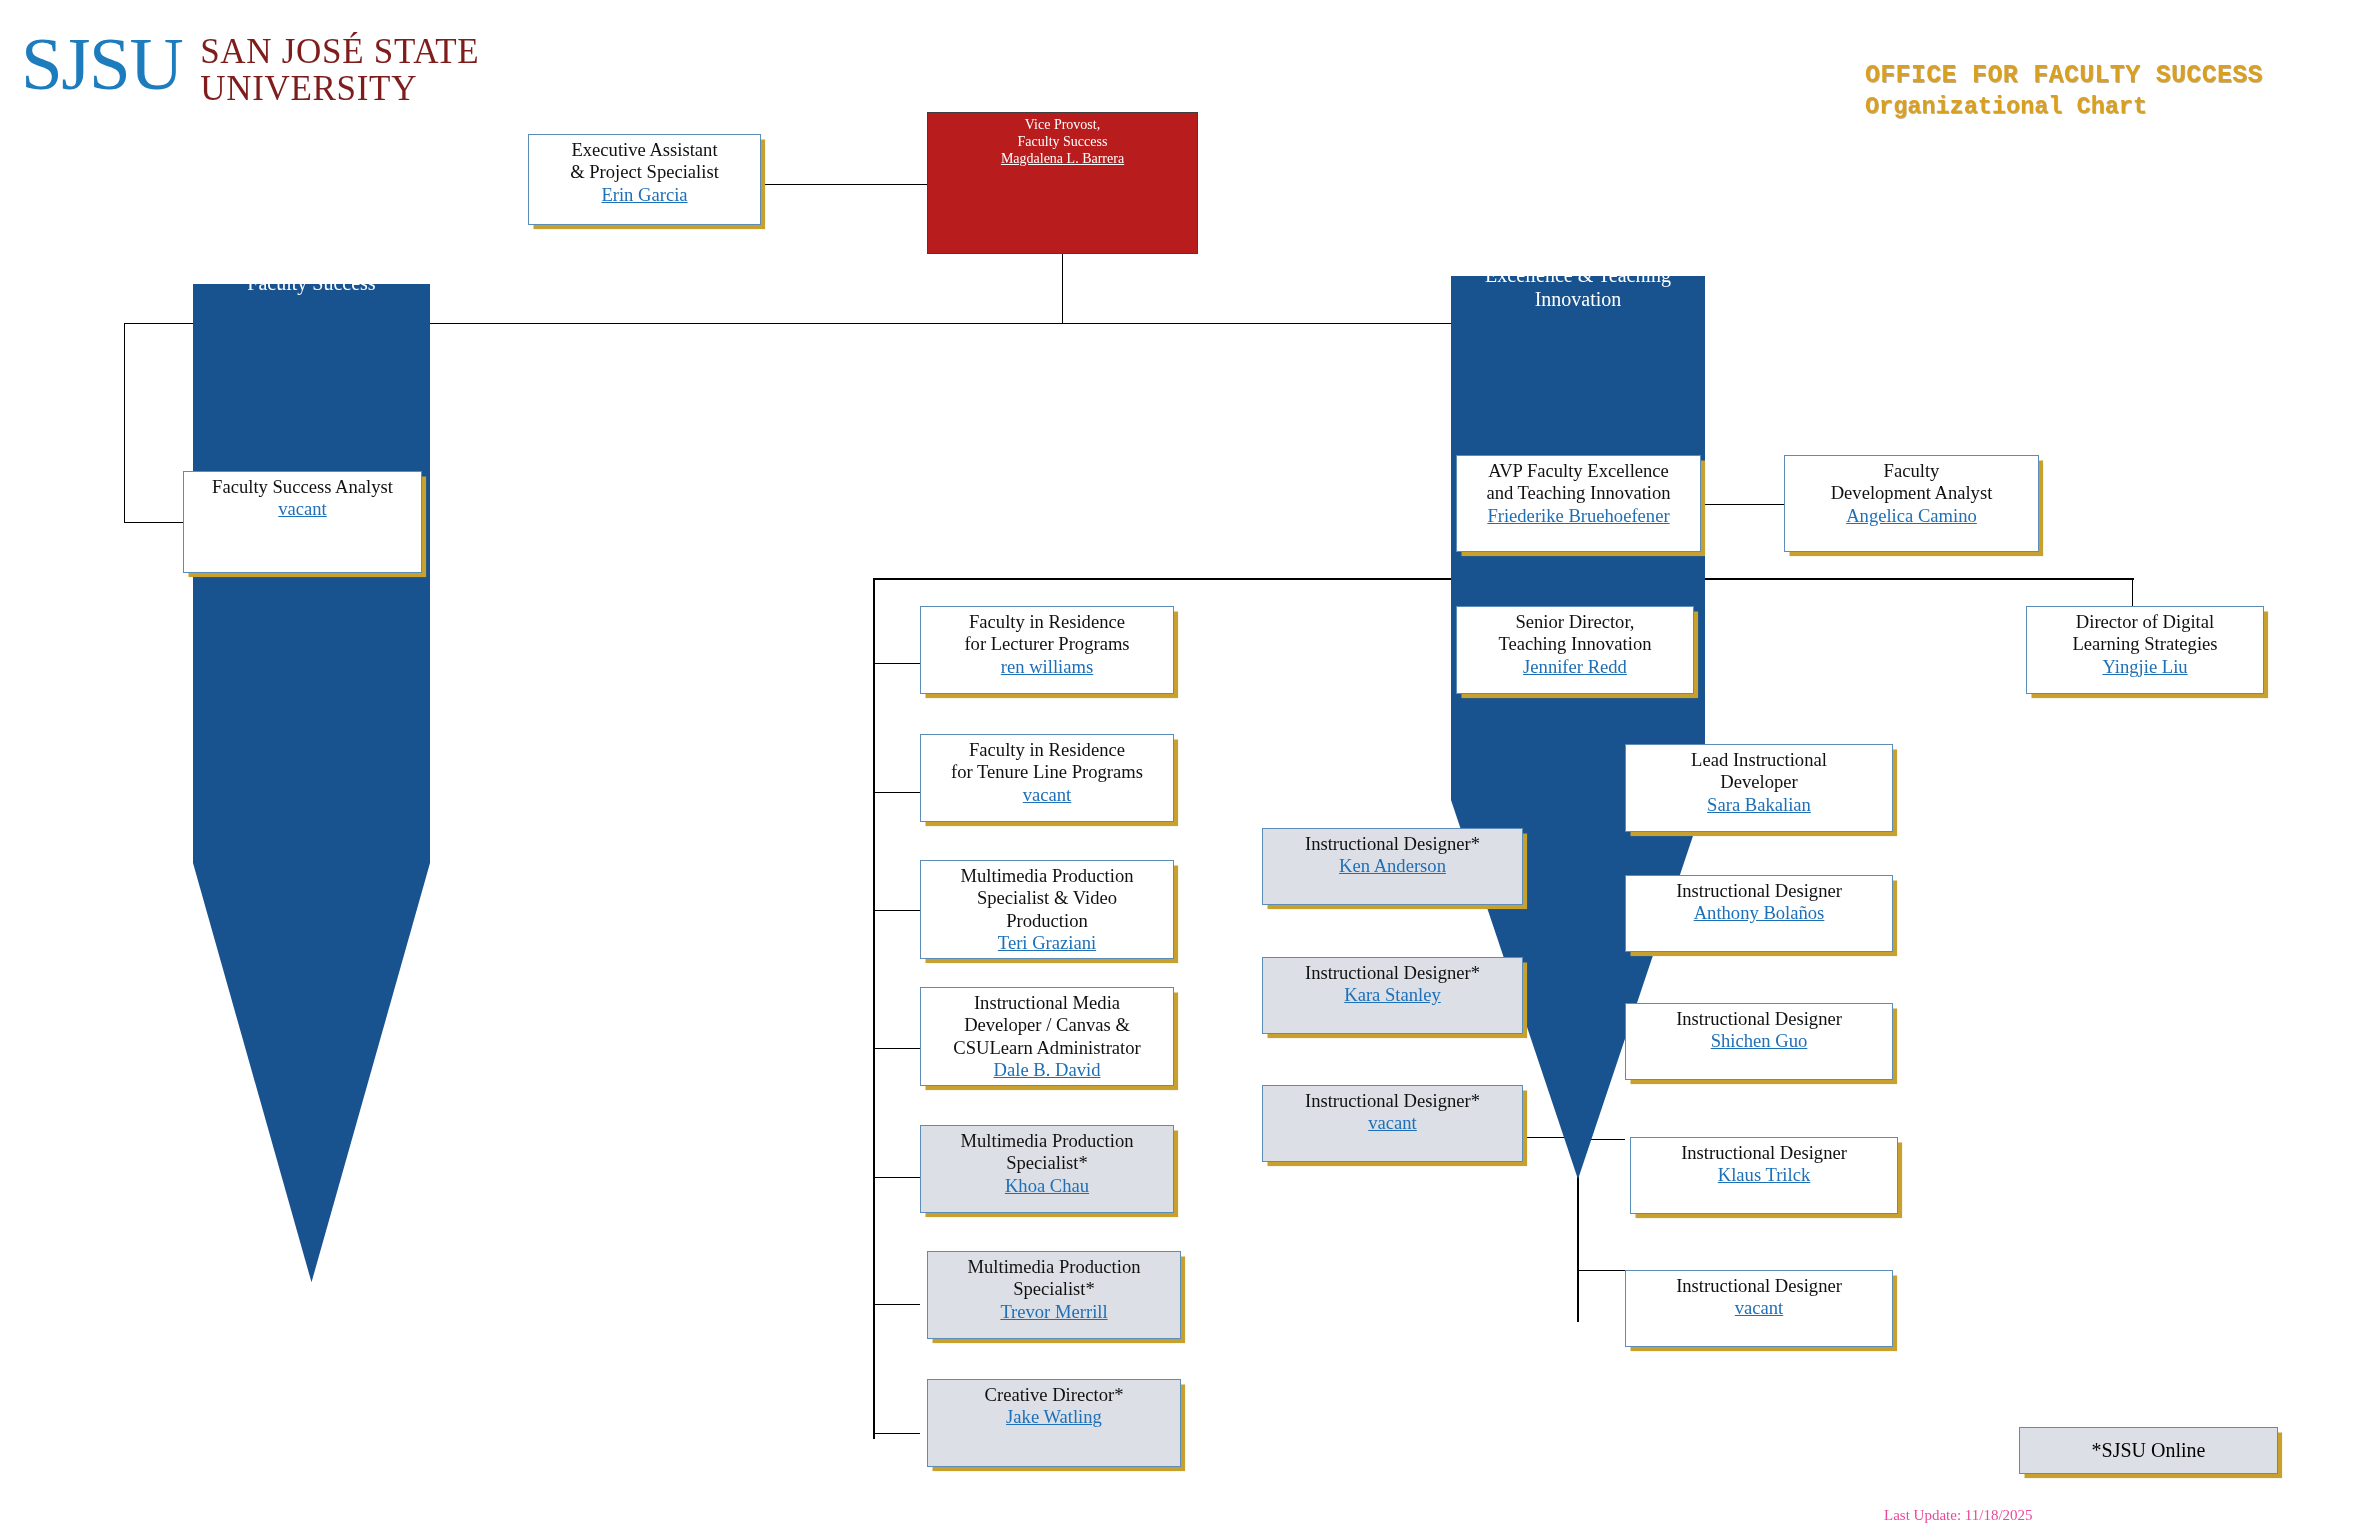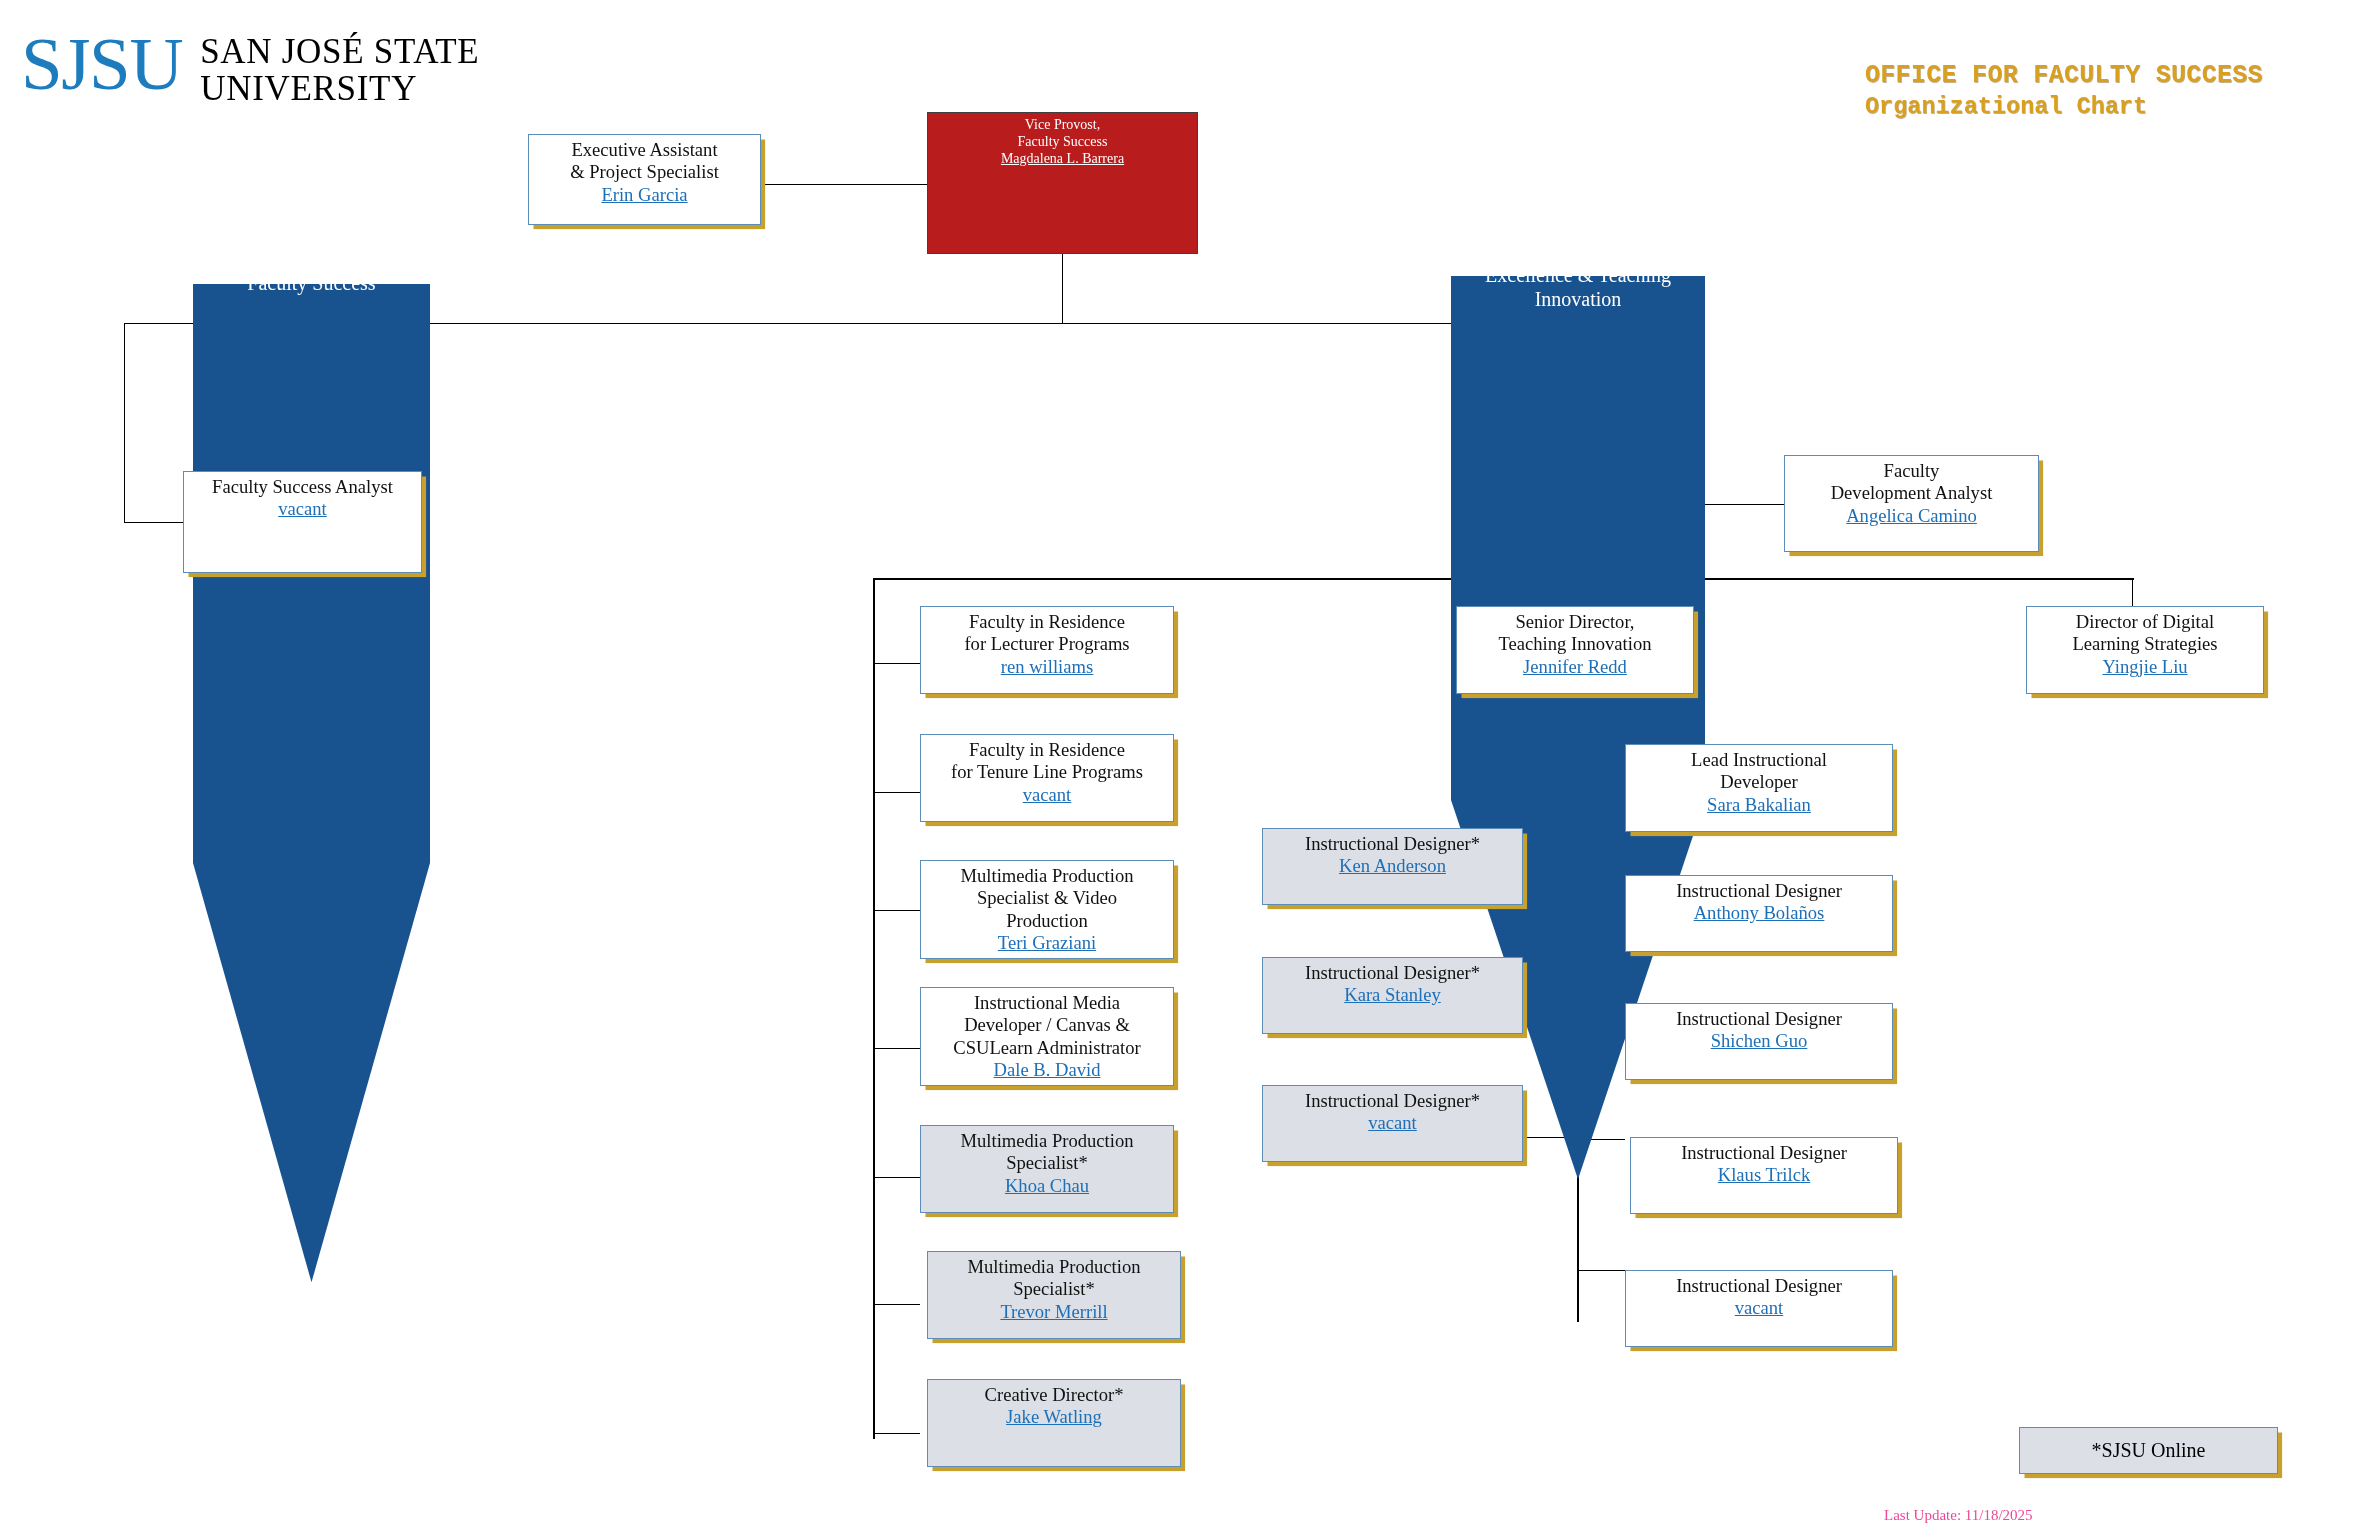--- a/index.html
+++ b/index.html
@@ -22,21 +22,21 @@
   
   .logo-wrap { position: absolute; left: 21px; top: 26px; display: flex; align-items: flex-start; }
   .logo-sjsu {
     font-family: "Liberation Serif", "DejaVu Serif", serif;
     font-size: 75px; font-weight: 400; line-height: 1;
     color: #1C7CBE; letter-spacing: -1.4px;
   }
   .logo-name {
     margin-left: 18px; margin-top: 7px;
     font-family: "Liberation Serif", "DejaVu Serif", serif;
-    font-size: 35px; line-height: 1.06; color: #000000;
+    font-size: 35px; line-height: 1.06; color: #7f1d1d;
     letter-spacing: 0.7px;
   }
   .logo-name div { white-space: nowrap; }
 
   
   .title-block {
     position: absolute; right: 29px; top: 61px;
     width: 483px;
     color: #D9A01F;
     font-family: Liberation Mono, monospace;
@@ -183,20 +183,25 @@
       <div>Excellence &amp; Teaching</div>
       <div>Innovation</div>
     </div>
   </div>
 
   <div class="node" style="left:183px; top:471px; width:239px; height:102px;">
     <div class="title">Faculty Success Analyst</div>
     <div class="person">vacant</div>
   </div>
 
+  <div class="node" style="left:1456px; top:455px; width:245px; height:97px;">
+    <div class="title">AVP Faculty Excellence</div>
+    <div class="title">and Teaching Innovation</div>
+    <div class="person">Friederike Bruehoefener</div>
+  </div>
 
   <div class="node" style="left:1784px; top:455px; width:255px; height:97px;">
     <div class="title">Faculty</div>
     <div class="title">Development Analyst</div>
     <div class="person">Angelica Camino</div>
   </div>
 
   <div class="node" style="left:1456px; top:606px; width:238px; height:88px;">
     <div class="title">Senior Director,</div>
     <div class="title">Teaching Innovation</div>

